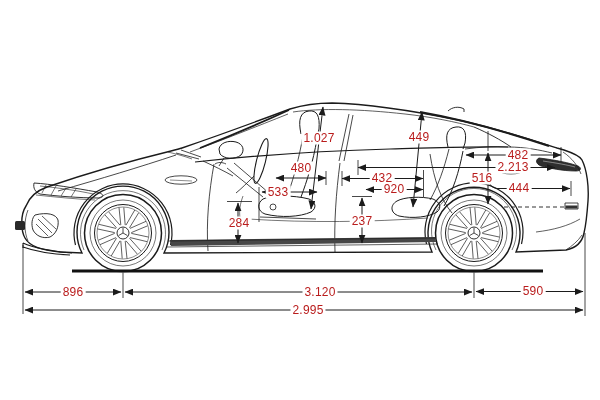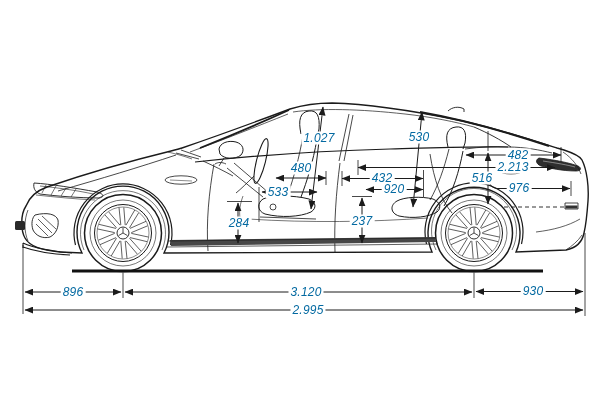--- a/index.html
+++ b/index.html
@@ -2,22 +2,22 @@
 <html><head>
 <meta charset="utf-8">
 <style>
   html,body{margin:0;padding:0;background:#fff;}
   #canvas{position:relative;width:600px;height:400px;background:#fff;overflow:hidden;
           font-family:"Liberation Sans",sans-serif;}
   #drawing{position:absolute;left:0;top:0;}
   svg *{vector-effect:non-scaling-stroke;}
   .ln{fill:none;stroke:#1b1b1b;}
   .dim-label{position:absolute;transform:translate(-50%,-50%);background:#ffffff;
-             padding:0 2px;font-size:12px;line-height:13px;color:#0369a1;
-             white-space:nowrap;letter-spacing:.2px;font-style:italic;}
+             padding:0 2px;font-size:12px;line-height:13px;color:#b91c1c;
+             white-space:nowrap;letter-spacing:.2px;}
 </style>
 </head>
 <body>
 
 <div id="canvas">
 
 <svg id="drawing" width="600" height="400" viewBox="0 0 600 400" xmlns="http://www.w3.org/2000/svg">
   <defs>
     <marker id="ah" viewBox="0 0 10 8" refX="9.5" refY="4" markerWidth="9" markerHeight="7" orient="auto-start-reverse">
       <path d="M0,0 L10,4 L0,8 z" fill="#1b1b1b"></path>
@@ -188,29 +188,29 @@
     <line x1="497" y1="188.5" x2="570" y2="188.5" marker-end="url(#ah)"></line>
     <path d="M 497 188.5 C 493 188 490.5 186 489.5 183"></path>
     <line x1="25" y1="292" x2="121" y2="292" marker-start="url(#ah)" marker-end="url(#ah)"></line>
     <line x1="125" y1="292" x2="472" y2="292" marker-start="url(#ah)" marker-end="url(#ah)"></line>
     <line x1="476" y1="291.5" x2="583" y2="291.5" marker-start="url(#ah)" marker-end="url(#ah)"></line>
     <line x1="25" y1="310" x2="583" y2="310" marker-start="url(#ah)" marker-end="url(#ah)"></line>
   </g>
 </svg>
 
 <div class="dim-label" style="left:319px;top:138px">1.027</div>
-<div class="dim-label" style="left:419px;top:137px">530</div>
+<div class="dim-label" style="left:419px;top:137px">449</div>
 <div class="dim-label" style="left:301px;top:168px">480</div>
 <div class="dim-label" style="left:278px;top:192px">533</div>
 <div class="dim-label" style="left:382px;top:178px">432</div>
 <div class="dim-label" style="left:394px;top:189px">920</div>
 <div class="dim-label" style="left:239px;top:223px">284</div>
 <div class="dim-label" style="left:362px;top:221px">237</div>
 <div class="dim-label" style="left:518px;top:155px">482</div>
 <div class="dim-label" style="left:513px;top:167px">2.213</div>
 <div class="dim-label" style="left:482px;top:178px">516</div>
-<div class="dim-label" style="left:519px;top:188px">976</div>
+<div class="dim-label" style="left:519px;top:188px">444</div>
 <div class="dim-label" style="left:73px;top:292px">896</div>
-<div class="dim-label" style="left:306px;top:292px">3.120</div>
-<div class="dim-label" style="left:533px;top:291px">930</div>
+<div class="dim-label" style="left:320px;top:292px">3.120</div>
+<div class="dim-label" style="left:533px;top:291px">590</div>
 <div class="dim-label" style="left:308px;top:310px">2.995</div>
 
 </div>
 
 </body></html>

